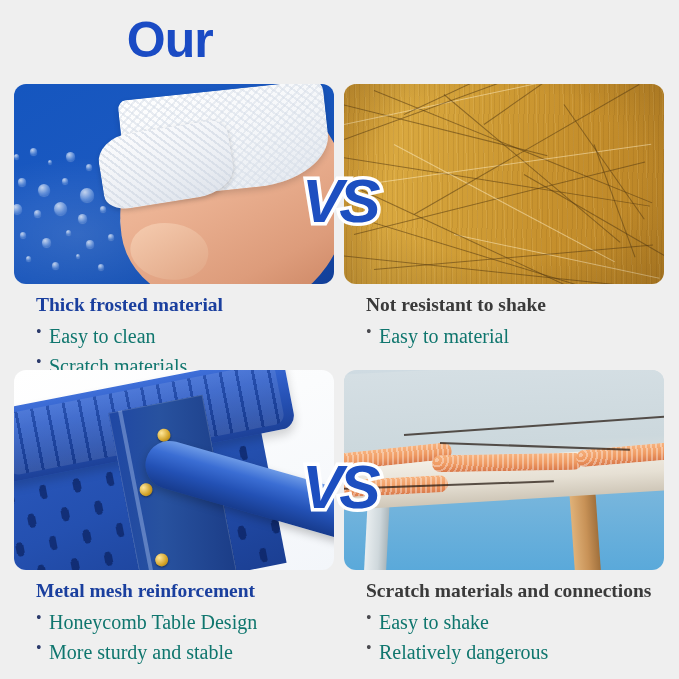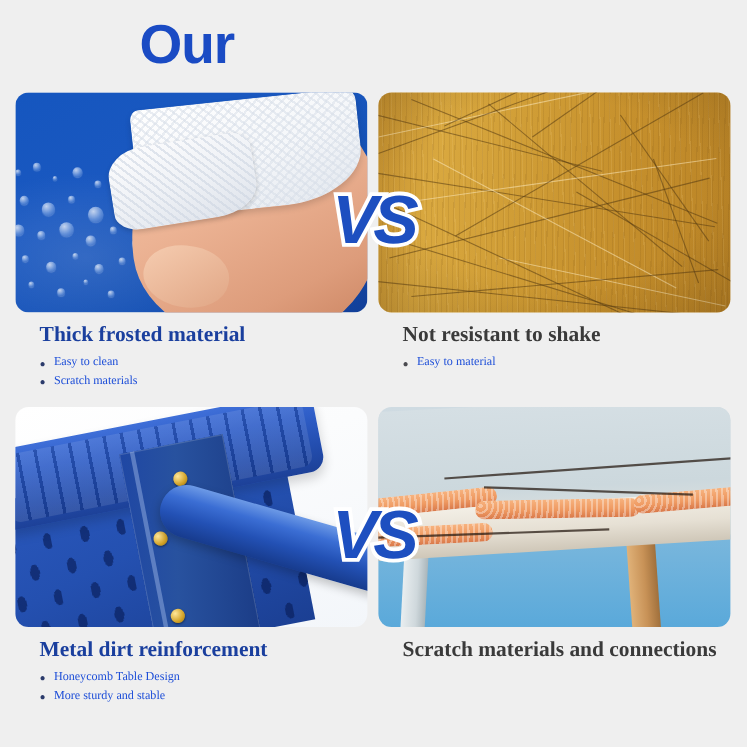--- a/index.html
+++ b/index.html
@@ -297,22 +297,22 @@
     margin: 0 0 5px 0;
   }
   .cap-title.ours { color: #1a3f9e; }
   .cap-title.theirs { color: #3a3a3a; }
   .cap-list {
     list-style: none;
     margin: 0;
     padding: 0;
   }
   .cap-list li {
-    font-size: 11px;
-    color: #1d4ed8;
+    font-size: 20px;
+    color: #0f766e;
     line-height: 1.52;
     position: relative;
     padding-left: 13px;
   }
   .cap-list li::before {
     content: "•";
     position: absolute;
     left: 0;
     top: -1px;
     color: #2b3a6b;
@@ -426,21 +426,21 @@
           <div class="tabletop-ribs"></div>
         </div>
         <div class="metal-frame">
           <div class="screw" style="left:44px; top:26px;"></div>
           <div class="screw" style="left:16px; top:76px;"></div>
           <div class="screw" style="left:18px; top:148px;"></div>
         </div>
         <div class="leg-tube"></div>
       </div>
       <div class="caption">
-        <div class="cap-title ours">Metal dirt reinforcement</div>
+        <div class="cap-title ours">Metal mesh reinforcement</div>
         <ul class="cap-list">
           <li>Honeycomb Table Design</li>
           <li>More sturdy and stable</li>
         </ul>
       </div>
     </div>
 
     <div class="cell cell-br">
       <div class="photo ph-broken">
         <div class="leg-white"></div>
@@ -450,20 +450,24 @@
         <div class="foam" style="left:-12px; top:78px;  width:120px; transform:rotate(-6deg);"></div>
         <div class="foam" style="left:88px;  top:84px;  width:150px; transform:rotate(-1deg);"></div>
         <div class="foam" style="left:232px; top:76px;  width:104px; transform:rotate(-5deg);"></div>
         <div class="foam" style="left:-14px; top:108px; width:118px; transform:rotate(-3deg);"></div>
         <div class="crackline" style="left:60px;  top:64px;  width:290px; transform:rotate(-4deg);"></div>
         <div class="crackline" style="left:96px;  top:72px;  width:190px; transform:rotate(2deg);"></div>
         <div class="crackline" style="left:-10px; top:118px; width:220px; transform:rotate(-2deg);"></div>
       </div>
       <div class="caption">
         <div class="cap-title theirs">Scratch materials and connections</div>
+        <ul class="cap-list theirs">
+          <li>Easy to shake</li>
+          <li>Relatively dangerous</li>
+        </ul>
       </div>
     </div>
 
   </div>
 
   <div class="vs-badge vs-row1">VS</div>
   <div class="vs-badge vs-row2">VS</div>
 
 </div>
 

